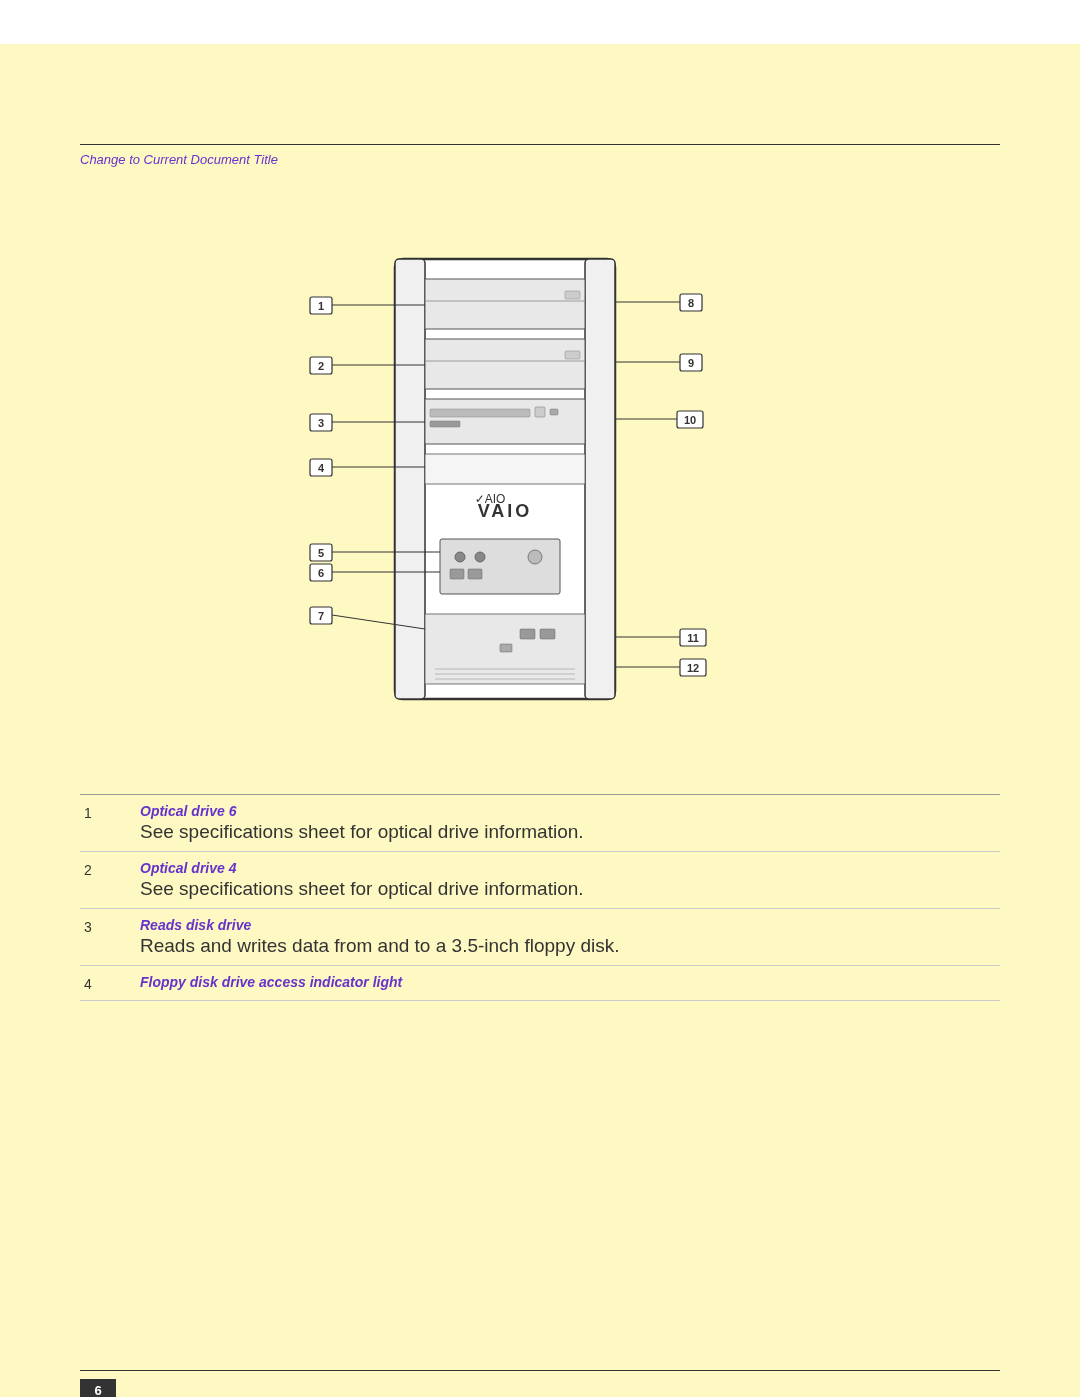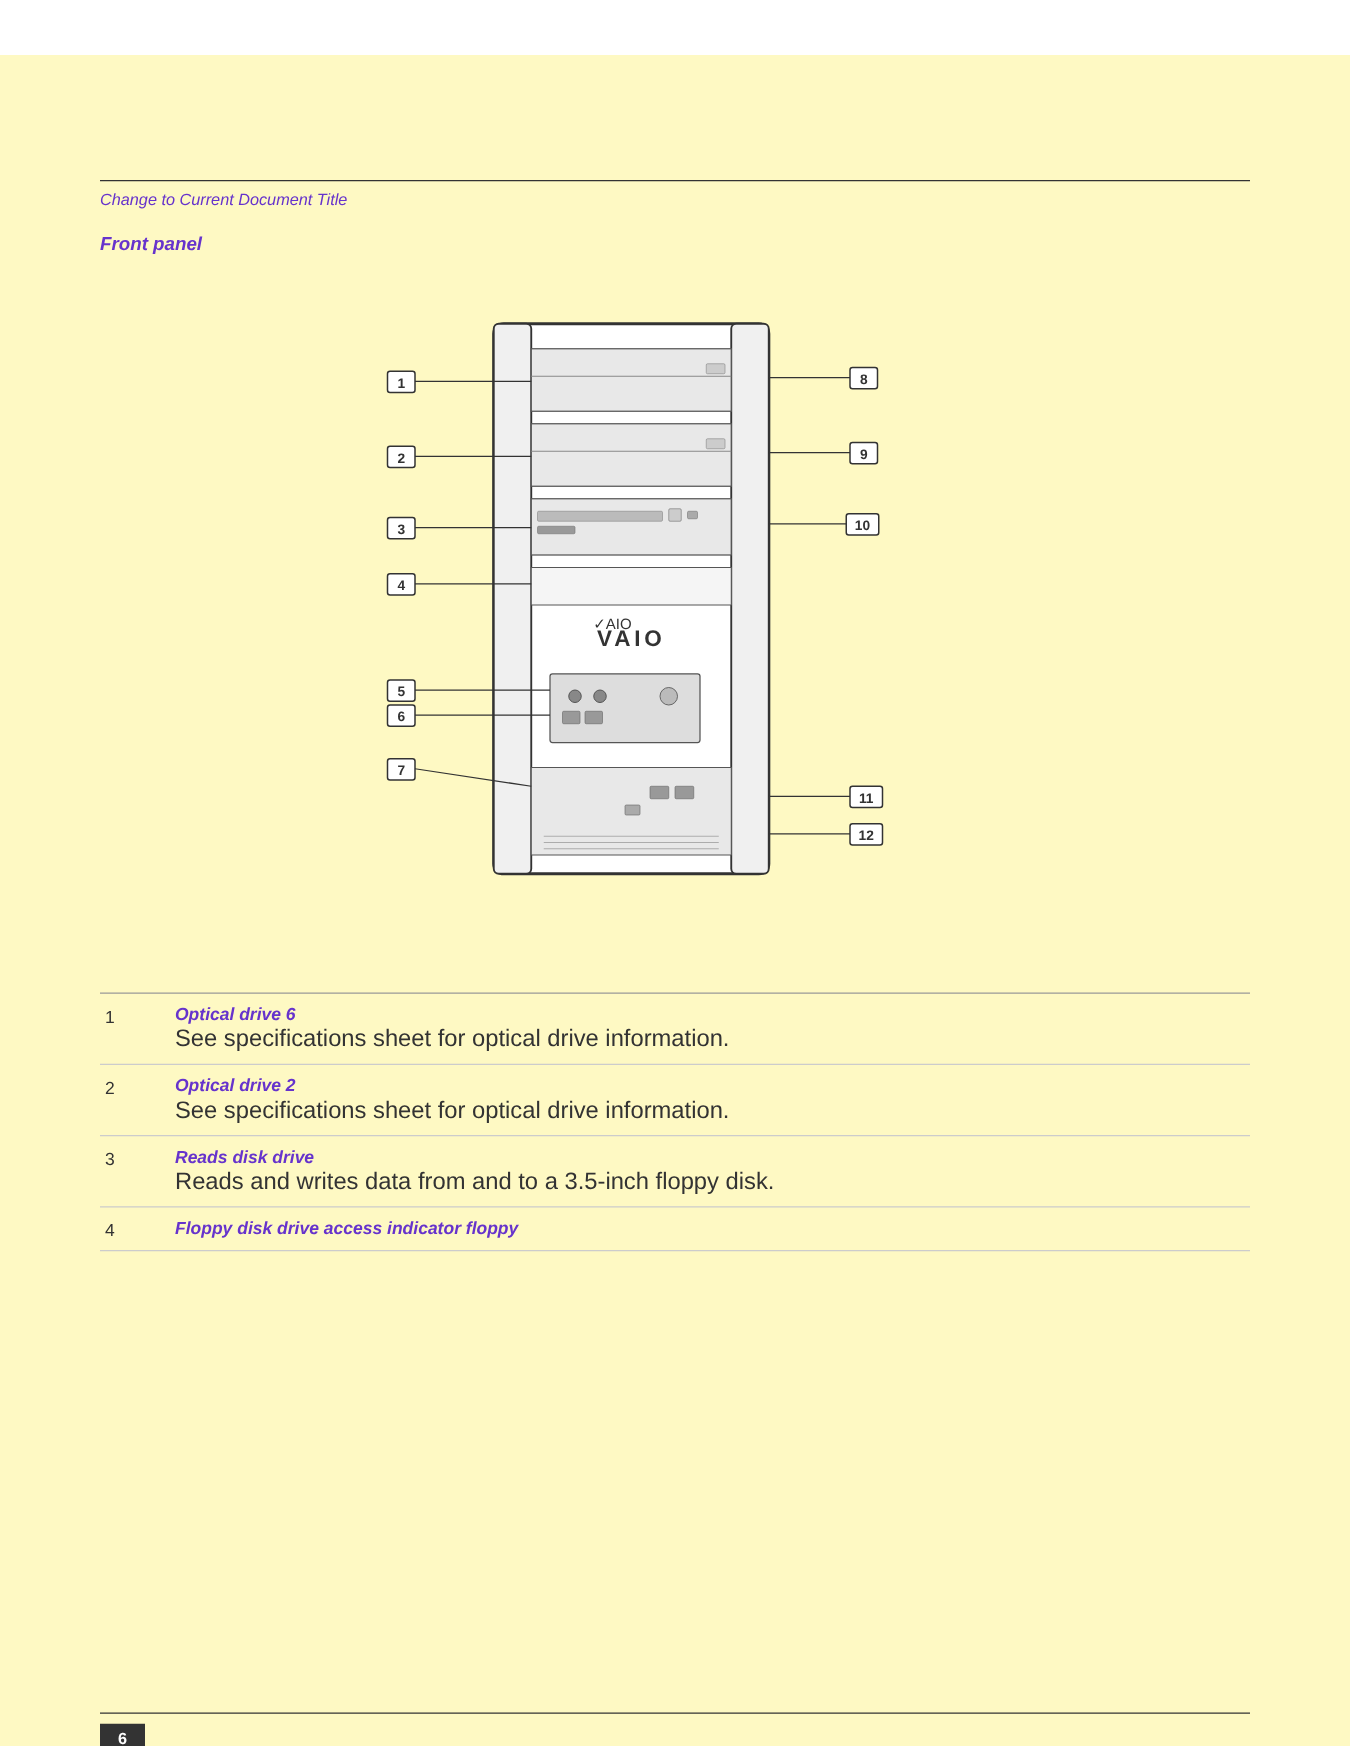--- a/index.html
+++ b/index.html
@@ -141,21 +141,20 @@
   </style>
 </head>
 <body>
 
 <div class="page-container">
 
   <div class="top-rule"></div>
 
   <div class="header-section">
     <div class="doc-title">Change to Current Document Title</div>
-    <div class="section-title">Front panel</div>
   </div>
 
   <div class="diagram-area">
     <svg class="diagram-svg" viewBox="0 0 600 520" xmlns="http://www.w3.org/2000/svg">
 
       <rect x="155" y="20" width="220" height="440" rx="8" ry="8" fill="white" stroke="#333" stroke-width="2.5"></rect>
 
       <rect x="155" y="20" width="30" height="440" rx="4" ry="4" fill="#f0f0f0" stroke="#333" stroke-width="1.5"></rect>
 
       <rect x="345" y="20" width="30" height="440" rx="4" ry="4" fill="#f0f0f0" stroke="#333" stroke-width="1.5"></rect>
@@ -264,35 +263,35 @@
     <div class="parts-row">
       <div class="part-number">1</div>
       <div class="part-content">
         <span class="part-name">Optical drive 6</span>
         <span class="part-desc">See specifications sheet for optical drive information.</span>
       </div>
     </div>
     <div class="parts-row">
       <div class="part-number">2</div>
       <div class="part-content">
-        <span class="part-name">Optical drive 2</span>
+        <span class="part-name">Optical drive 4</span>
         <span class="part-desc">See specifications sheet for optical drive information.</span>
       </div>
     </div>
     <div class="parts-row">
       <div class="part-number">3</div>
       <div class="part-content">
         <span class="part-name">Reads disk drive</span>
         <span class="part-desc">Reads and writes data from and to a 3.5-inch floppy disk.</span>
       </div>
     </div>
     <div class="parts-row">
       <div class="part-number">4</div>
       <div class="part-content">
-        <span class="part-name">Floppy disk drive access indicator floppy</span>
+        <span class="part-name">Floppy disk drive access indicator light</span>
       </div>
     </div>
   </div>
 
   <div class="bottom-rule"></div>
 
   <div class="page-number-box">6</div>
 
 </div>
 

